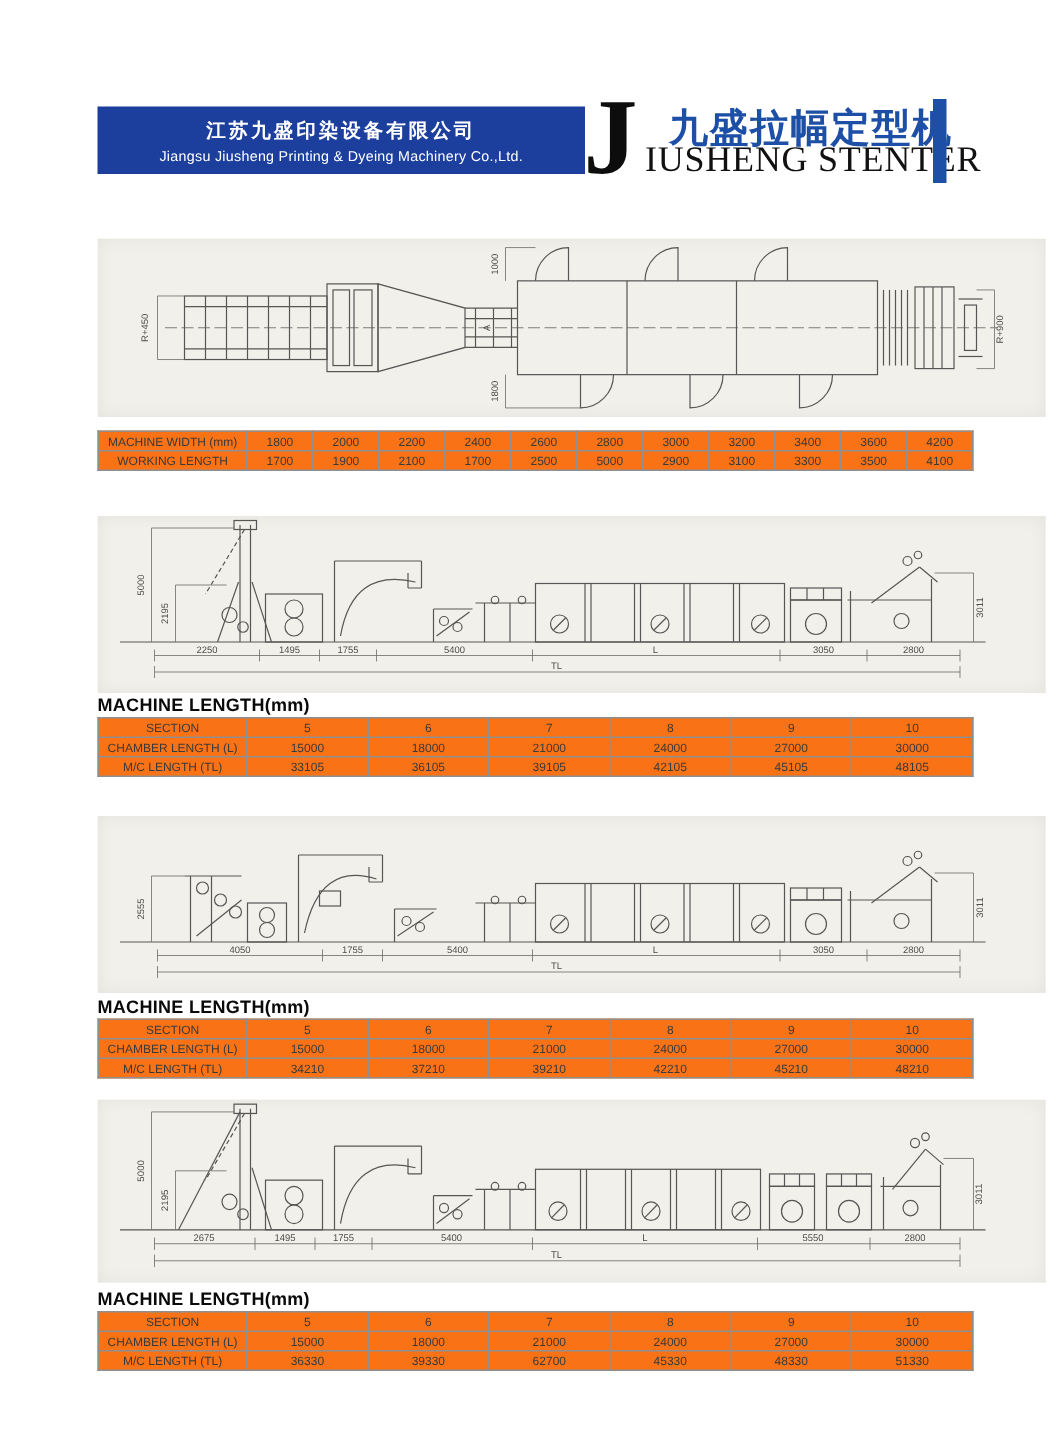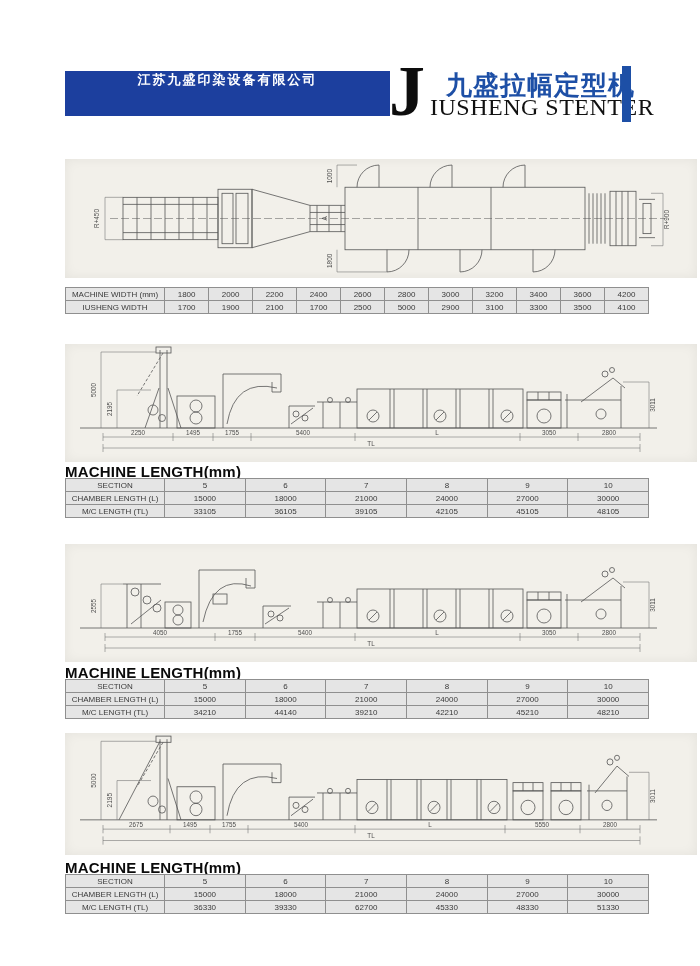--- a/index.html
+++ b/index.html
@@ -2,55 +2,56 @@
 <html><head>
 <meta charset="utf-8">
 <style>
   *{margin:0;padding:0;box-sizing:border-box}
   html,body{background:#ffffff}
   body{font-family:"Liberation Sans",sans-serif}
   .page{position:relative;width:700px;height:966px;background:#fff;overflow:hidden}
 
   
   .banner{position:absolute;left:65px;top:71px;width:325px;height:45px;background:#1c3f9e;
-          color:#fff;text-align:center;display:flex;flex-direction:row;justify-content:center;gap:3px}
+          color:#fff;text-align:center;display:flex;flex-direction:column;justify-content:center;gap:3px}
   .banner .cn{font-size:13px;font-weight:bold;letter-spacing:2px}
   .banner .en{font-size:9.5px;letter-spacing:.2px}
   .brand-j{position:absolute;left:389px;top:60px;font-family:"Liberation Serif",serif;
            font-size:72px;font-weight:bold;color:#0d0d0d;line-height:62px}
   .brand-cn{position:absolute;left:446px;top:68px;font-size:26px;font-weight:bold;color:#1d4fa6;letter-spacing:1px}
   .brand-en{position:absolute;left:430px;top:94px;font-family:"Liberation Serif",serif;
             font-size:24px;color:#111;letter-spacing:.5px}
   .brand-bar{position:absolute;left:622px;top:66px;width:9px;height:56px;background:#1d4fa6}
 
   .sec{position:absolute;left:65px;top:135px;font-size:15.5px;color:#0a0a0a}
   .sec .en{font-weight:bold}
   .sec .cn{font-weight:normal;margin-left:4px}
 
   .panel{position:absolute;left:65px;width:632px;background:#f2f0ea;box-shadow:inset 0 0 12px rgba(0,0,0,.06)}
   .panel svg{position:absolute;left:0;top:0;width:100%;height:100%}
 
-  .lh{position:absolute;left:65px;font-size:15px;font-weight:bold;color:#0a0a0a;letter-spacing:.2px}
-
-  table.t{position:absolute;left:65px;width:584px;border-collapse:collapse;table-layout:fixed;background:#e5e5e5}
+  .lh{position:absolute;left:65px;font-size:12px;font-weight:bold;color:#0a0a0a;letter-spacing:.2px}
+
+  table.t{position:absolute;left:65px;width:584px;border-collapse:collapse;table-layout:fixed;background:#f97316}
   table.t td{border:1px solid #8f8f8f;height:13px;font-size:8px;color:#3a3a3a;text-align:center;
              padding:0;overflow:hidden;white-space:nowrap}
   table.t td.lbl{width:17%}
 
   .ln{stroke:#565656;stroke-width:.8;fill:none}
   .dm{stroke:#6e6e6e;stroke-width:.55;fill:none}
   text.tx{font-size:6.3px;fill:#4d4d4d;font-family:"Liberation Sans",sans-serif;text-anchor:middle}
 </style>
 </head>
 <body>
 
 <div class="page">
 
   <div class="banner">
     <div class="cn">江苏九盛印染设备有限公司</div>
+    <div class="en">Jiangsu Jiusheng Printing &amp; Dyeing Machinery Co.,Ltd.</div>
   </div>
   <div class="brand-j">J</div>
   <div class="brand-cn">九盛拉幅定型机</div>
   <div class="brand-en">IUSHENG STENTER</div>
   <div class="brand-bar"></div>
 
 
   <div class="panel" style="top:159px;height:119px">
     <svg viewBox="0 0 632 118" preserveAspectRatio="none">
       <g class="ln">
@@ -135,21 +136,21 @@
           <td>2400</td>
           <td>2600</td>
           <td>2800</td>
           <td>3000</td>
           <td>3200</td>
           <td>3400</td>
           <td>3600</td>
           <td>4200</td>
         </tr>
         <tr>
-          <td class="lbl">IUSHENG WIDTH</td>
+          <td class="lbl">WORKING LENGTH</td>
           <td>1700</td>
           <td>1900</td>
           <td>2100</td>
           <td>1700</td>
           <td>2500</td>
           <td>5000</td>
           <td>2900</td>
           <td>3100</td>
           <td>3300</td>
           <td>3500</td>
@@ -391,21 +392,21 @@
           <td>15000</td>
           <td>18000</td>
           <td>21000</td>
           <td>24000</td>
           <td>27000</td>
           <td>30000</td>
         </tr>
         <tr>
           <td class="lbl">M/C LENGTH (TL)</td>
           <td>34210</td>
-          <td>44140</td>
+          <td>37210</td>
           <td>39210</td>
           <td>42210</td>
           <td>45210</td>
           <td>48210</td>
         </tr>
       </tbody>
     </table>
 
   <div class="panel" style="top:733px;height:122px">
     <svg viewBox="0 0 632 118" preserveAspectRatio="none">

